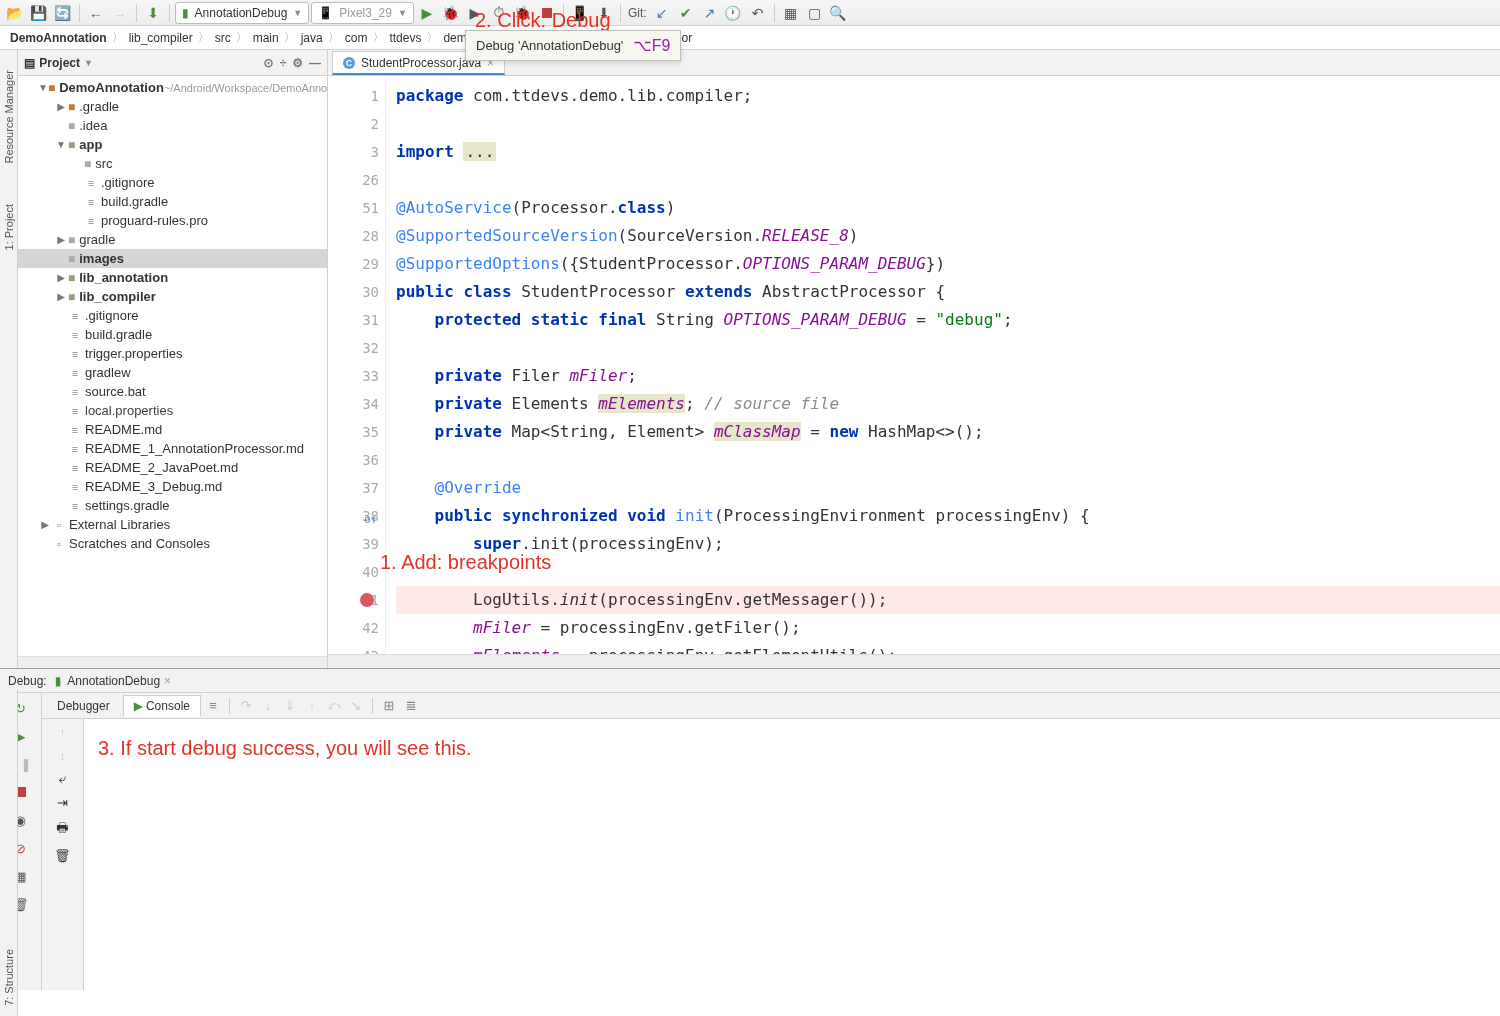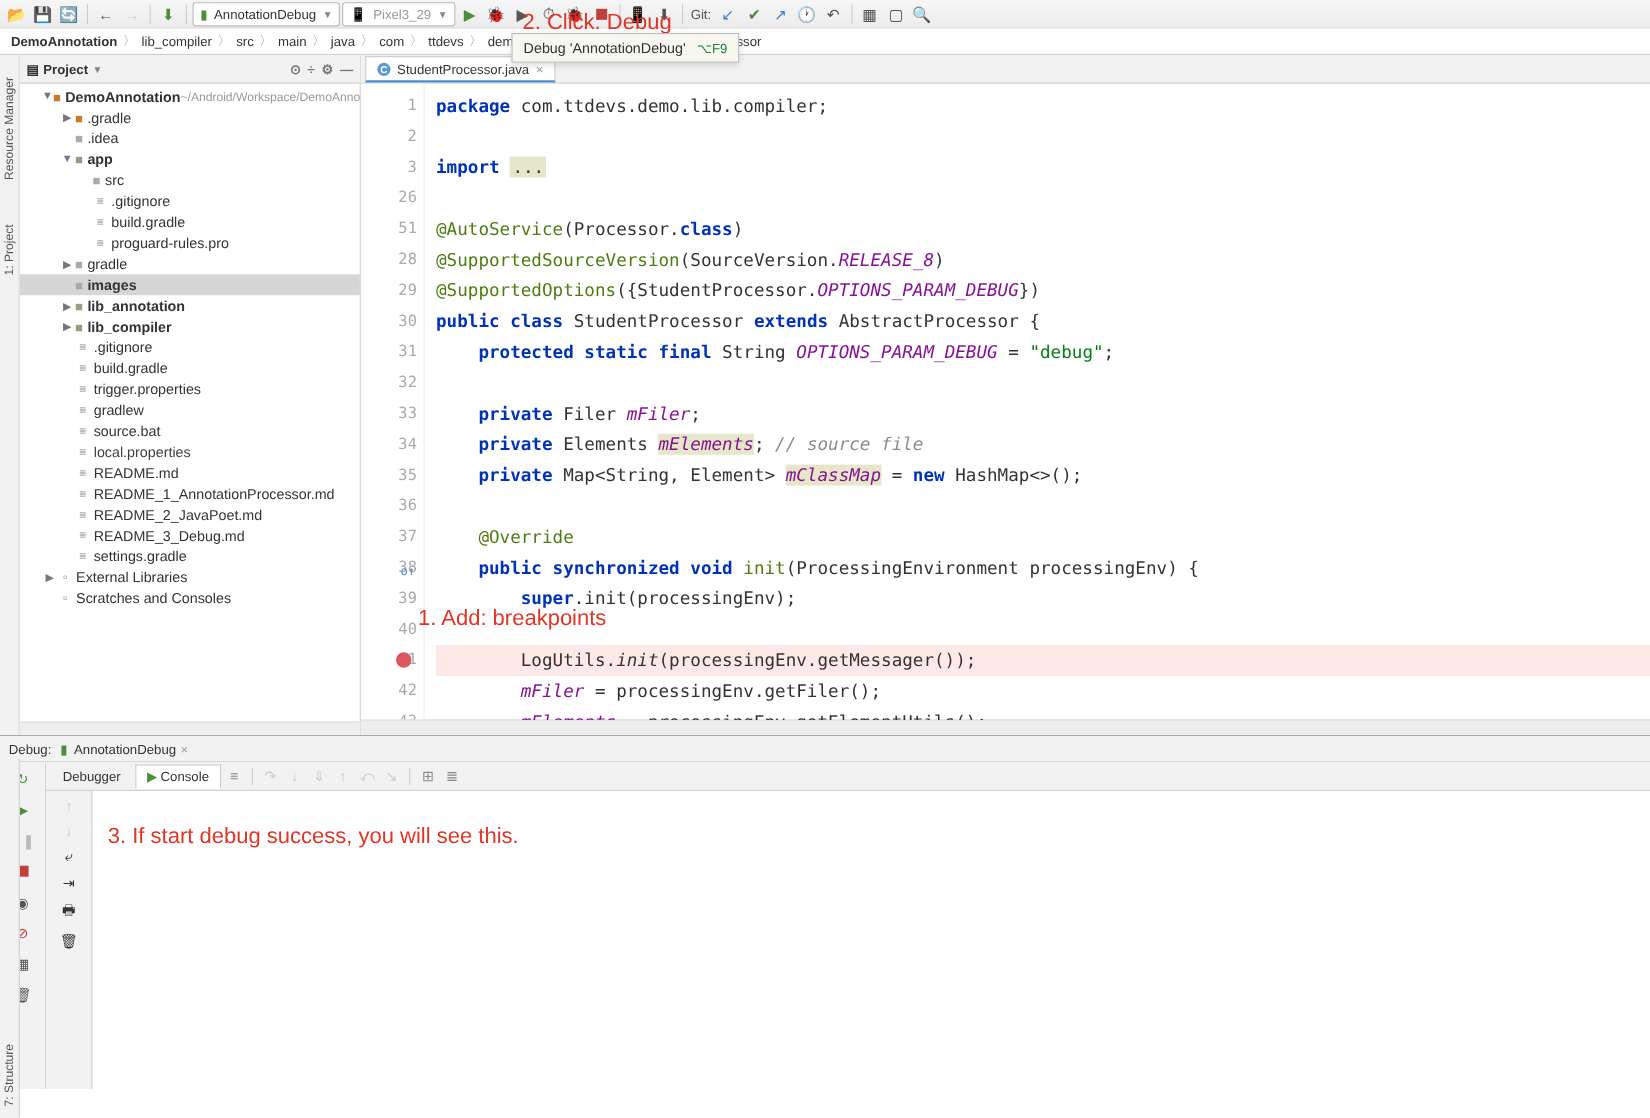--- a/index.html
+++ b/index.html
@@ -46,21 +46,21 @@
 
 .editor { flex:1; display:flex; font-family: Menlo, Consolas, monospace; font-size: 16px; overflow:hidden; position:relative;}
 .gutter { width: 58px; background: #fff; border-right: 1px solid #eee; text-align: right; padding: 6px 6px 0 0; color: #aaa; font-size: 14px; }
 .gutter .ln { height: 28px; line-height:28px; position:relative;}
 .gutter .bp::before { content:''; position:absolute; left: 32px; top:7px; width:14px;height:14px;background:#db5860;border-radius:50%;}
 .gutter .ov::after { content:'o↑'; position:absolute; left:36px; top:4px; font-size:11px; color:#4a88c7;}
 .code { flex:1; padding: 6px 0 0 10px; white-space: pre; line-height: 28px; overflow:auto;}
 .code .line { height:28px; }
 .code .line.bp-line { background: #ffe9e8; }
 .kw { color: #0033b3; font-weight: bold; }
-.ann { color: #4d7c0f; }
+.ann { color: #3b82f6; }
 .str { color: #067d17; }
 .cmt { color: #8c8c8c; font-style: italic; }
 .fld { color: #871094; font-style: italic; }
 .sfc { color: #871094; font-style: italic; }
 .hl { background: #e6e6c8; }
 .boxed { background:#e6e6c8; padding:0 2px;}
 .mthI { color: #333; font-style: italic; }
 .ed-scroll{height:14px;background:#eee;border-top:1px solid #ddd;}
 
 .debug-panel { border-top: 1px solid #999; height: 322px; display: flex; flex-direction:column;}
@@ -76,21 +76,21 @@
 .debug-left .btn { width:22px;height:22px;display:flex;align-items:center;justify-content:center;cursor:pointer;color:#555;font-size:13px;}
 .debug-left .btn.green{color:#4a8f3a;}
 .debug-left .btn.red{color:#c04040;}
 .debug-left .btn.stop-sq{width:10px;height:10px;background:#c04040;margin:6px 0;}
 .debug-console { flex:1; padding: 8px 14px; font-family: Menlo, Consolas, monospace; font-size:16px; line-height:26px; }
 .debug-console .out { color:#000; white-space:pre;}
 
 .annotation { position:absolute; color:#e03426; font-size:20px; font-weight:400; pointer-events:none; font-family: Arial; }
 
 .tooltip { position:absolute; left:465px; top:30px; background:#f7f7f0; border:1px solid #bcbcbc; box-shadow:0 2px 6px rgba(0,0,0,.15); padding:5px 10px; font-size:13px; display:flex; gap:10px; align-items:center; z-index:10;}
-.tooltip .sc { color:#15803d; font-size:12px;}
+.tooltip .sc { color:#a21caf; font-size:16px;}
 </style>
 </head>
 <body>
 
 <div class="toolbar">
   <span class="tb-icon">📂</span>
   <span class="tb-icon">💾</span>
   <span class="tb-icon">🔄</span>
   <span class="tb-sep"></span>
   <span class="tb-icon">←</span>
@@ -385,21 +385,21 @@
       <div class="debug-body">
         <div style="width:42px;background:#f2f2f2;border-right:1px solid #d0d0d0;display:flex;flex-direction:column;align-items:center;padding-top:6px;gap:8px">
           <span class="btn" style="color:#ccc">↑</span>
           <span class="btn" style="color:#ccc">↓</span>
           <span class="btn">⤶</span>
           <span class="btn">⇥</span>
           <span class="btn">🖶</span>
           <span class="btn">🗑</span>
         </div>
         <div class="debug-console">
-          <div class="annotation" style="position:static;margin-top:20px">3. If start debug success, you will see this.</div>
+          <div class="annotation" style="position:static;margin-top:8px">3. If start debug success, you will see this.</div>
         </div>
       </div>
     </div>
   </div>
 </div>
 
 <div style="position:absolute;left:0;top:690px;bottom:0;width:18px;background:#f2f2f2;border-right:1px solid #d0d0d0;display:flex;flex-direction:column;align-items:center;justify-content:flex-end;padding-bottom:10px">
   <span class="vtext" style="writing-mode:vertical-rl;transform:rotate(180deg);font-size:11px;color:#555">7: Structure</span>
 </div>
 

